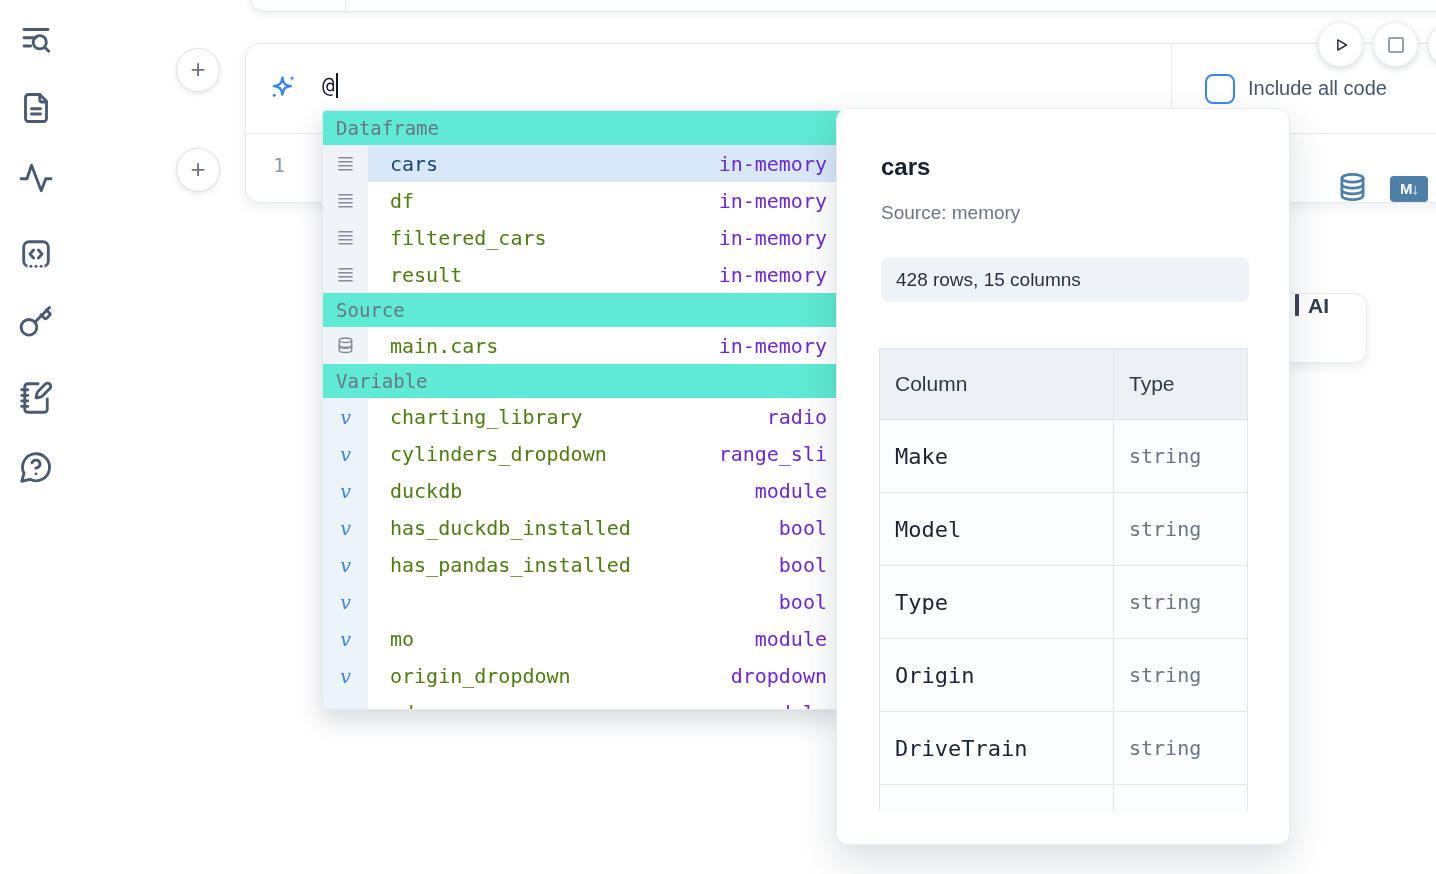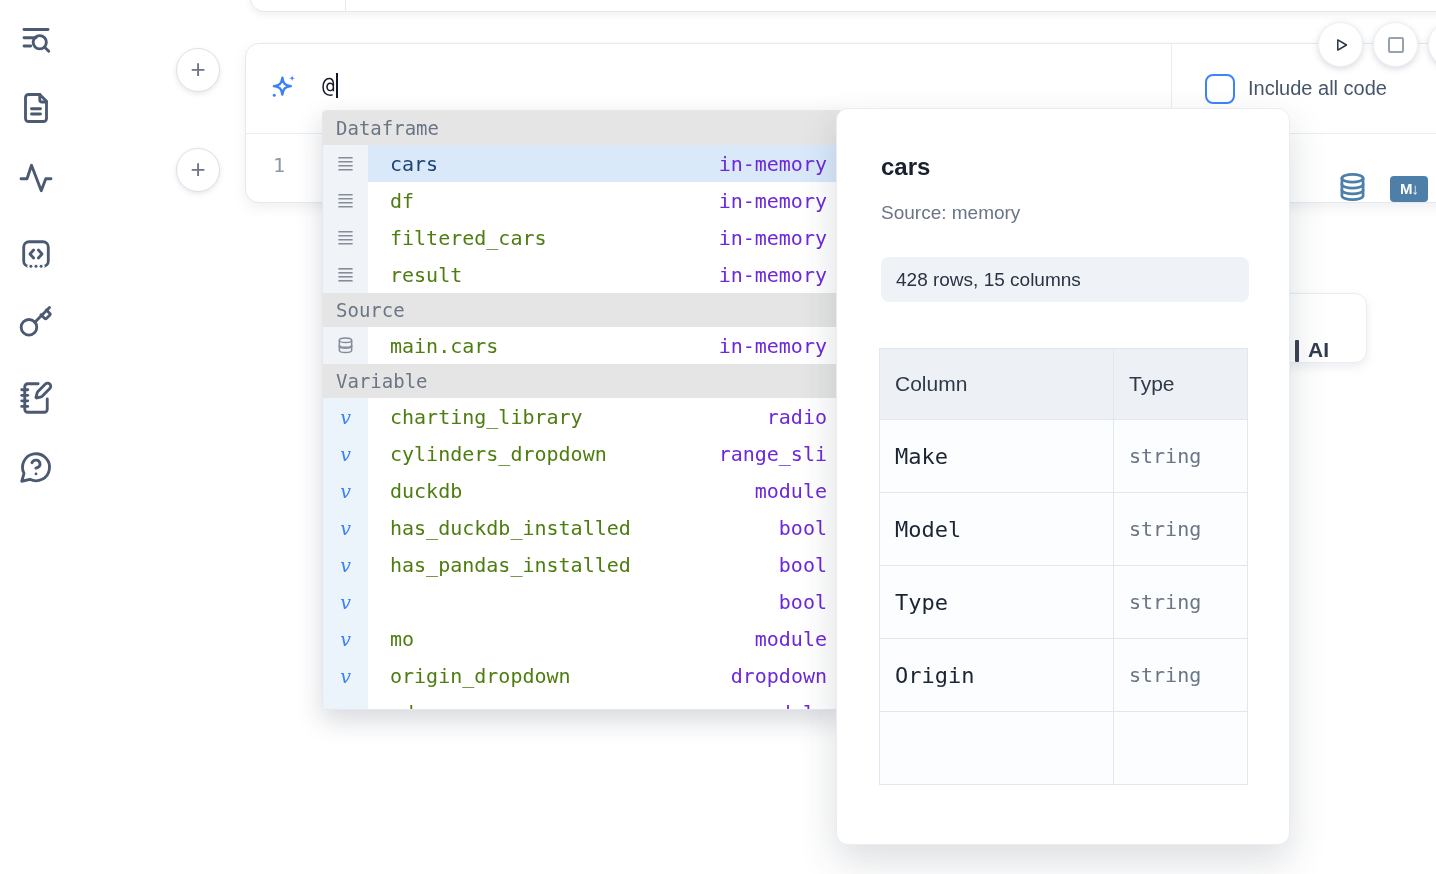--- a/index.html
+++ b/index.html
@@ -48,29 +48,29 @@
     background:#fff; border:1px solid #eef0f4; box-shadow:0 2px 6px rgba(100,110,130,.25);
     display:flex; align-items:center; justify-content:center; cursor:pointer; z-index:3; }
   #run-btn { left:1318px; }
   #stop-btn { left:1373px; }
   #extra-btn { left:1428px; }
   #stop-square { width:16px; height:16px; border:2px solid #98a1b0; border-radius:2px; }
 
   
   #ai-card { position:absolute; left:1257px; top:293px; width:110px; height:70px; background:#fff;
     border:1px solid #e9edf2; border-radius:12px; box-shadow:0 4px 10px rgba(100,110,130,.12);
-    display:flex; align-items:flex-end; justify-content:center; z-index:2; cursor:pointer; }
+    display:flex; align-items:flex-start; justify-content:center; z-index:2; cursor:pointer; }
   #ai-card .stub { width:4px; height:22px; background:#3a4356; border-radius:1px; margin-right:9px; }
   #ai-card .lbl { font-size:21px; font-weight:bold; color:#333c4e; }
 
   
   #dropdown { position:absolute; left:322px; top:110px; width:521px; height:600px; background:#fff;
     border:1px solid #e3e8ee; border-radius:4px; overflow:hidden; z-index:6;
     box-shadow:0 10px 26px rgba(30,40,60,.18); }
-  .ac-hdr { height:34px; background:#e5e5e5; color:#6a7585; font-size:19px; line-height:34px;
+  .ac-hdr { height:34px; background:#5eead4; color:#6a7585; font-size:19px; line-height:34px;
     padding-left:13px; font-family:"DejaVu Sans Mono", monospace; }
   .ac-row { height:37px; display:flex; align-items:stretch; cursor:pointer; }
   .ac-gutter { width:45px; flex:none; display:flex; align-items:center; justify-content:center;
     background:#f0f3f7; color:#868d99; }
   .ac-row.variable .ac-gutter { background:#ebf3fb; }
   .ac-content { flex:1; display:flex; align-items:center; padding:0 15px 0 22px;
     font-family:"DejaVu Sans Mono", monospace; min-width:0; }
   .ac-row.selected .ac-content { background:#d9e9fa; }
   .ac-name { font-size:20px; color:#4d7c0f; white-space:nowrap; }
   .ac-row.selected .ac-name { color:#1c4473; }
@@ -372,19 +372,23 @@
           </tr>
           <tr>
             <td><span class="cell-name">Type</span></td>
             <td><span class="cell-type">string</span></td>
           </tr>
           <tr>
             <td><span class="cell-name">Origin</span></td>
             <td><span class="cell-type">string</span></td>
           </tr>
           <tr>
+            <td><span class="cell-name">DriveTrain</span></td>
+            <td><span class="cell-type">string</span></td>
+          </tr>
+          <tr>
             <td><span class="cell-name"></span></td>
             <td><span class="cell-type"></span></td>
           </tr>
         </tbody>
     </table>
   </div>
 </div>
 
 </body></html>

